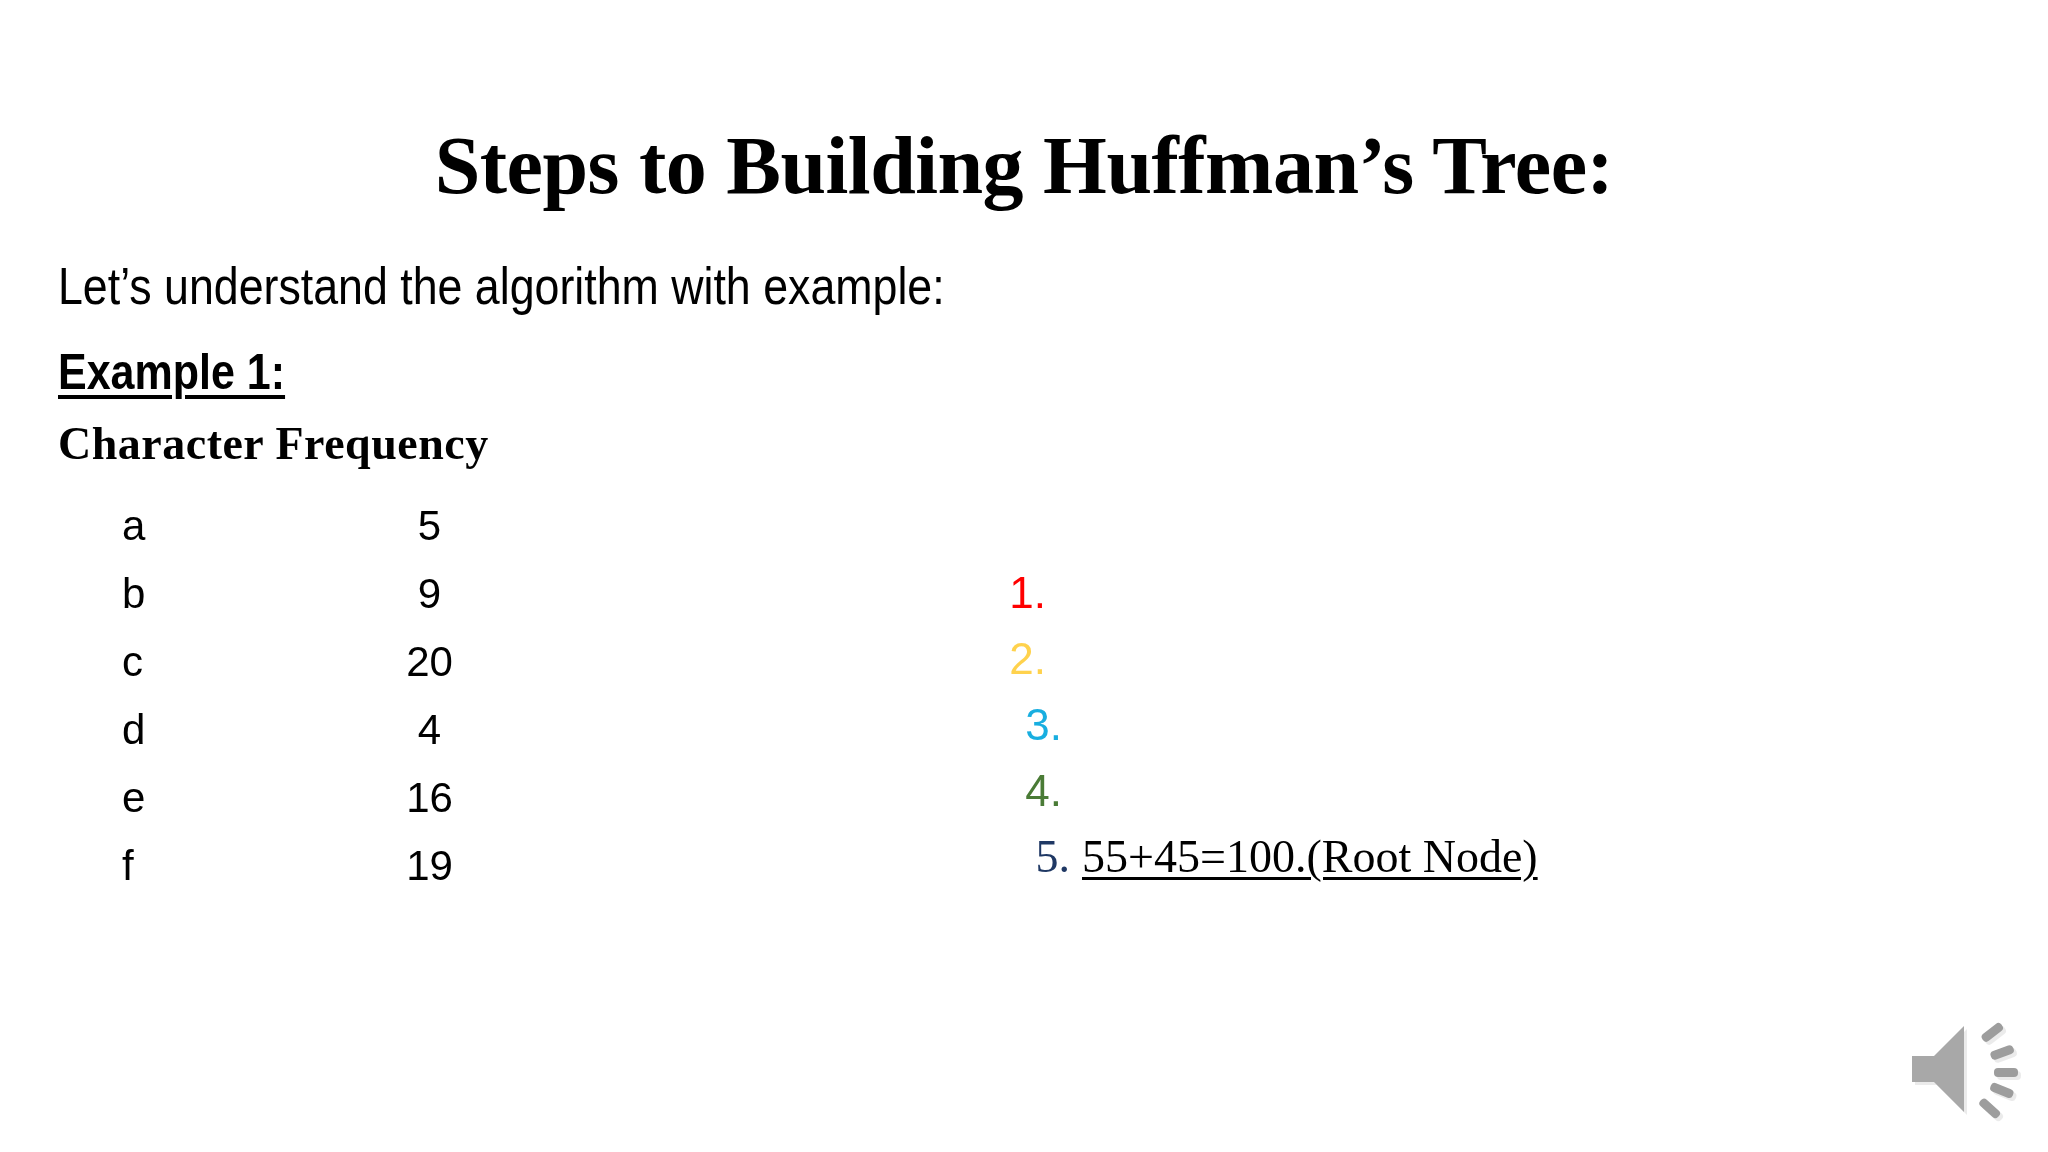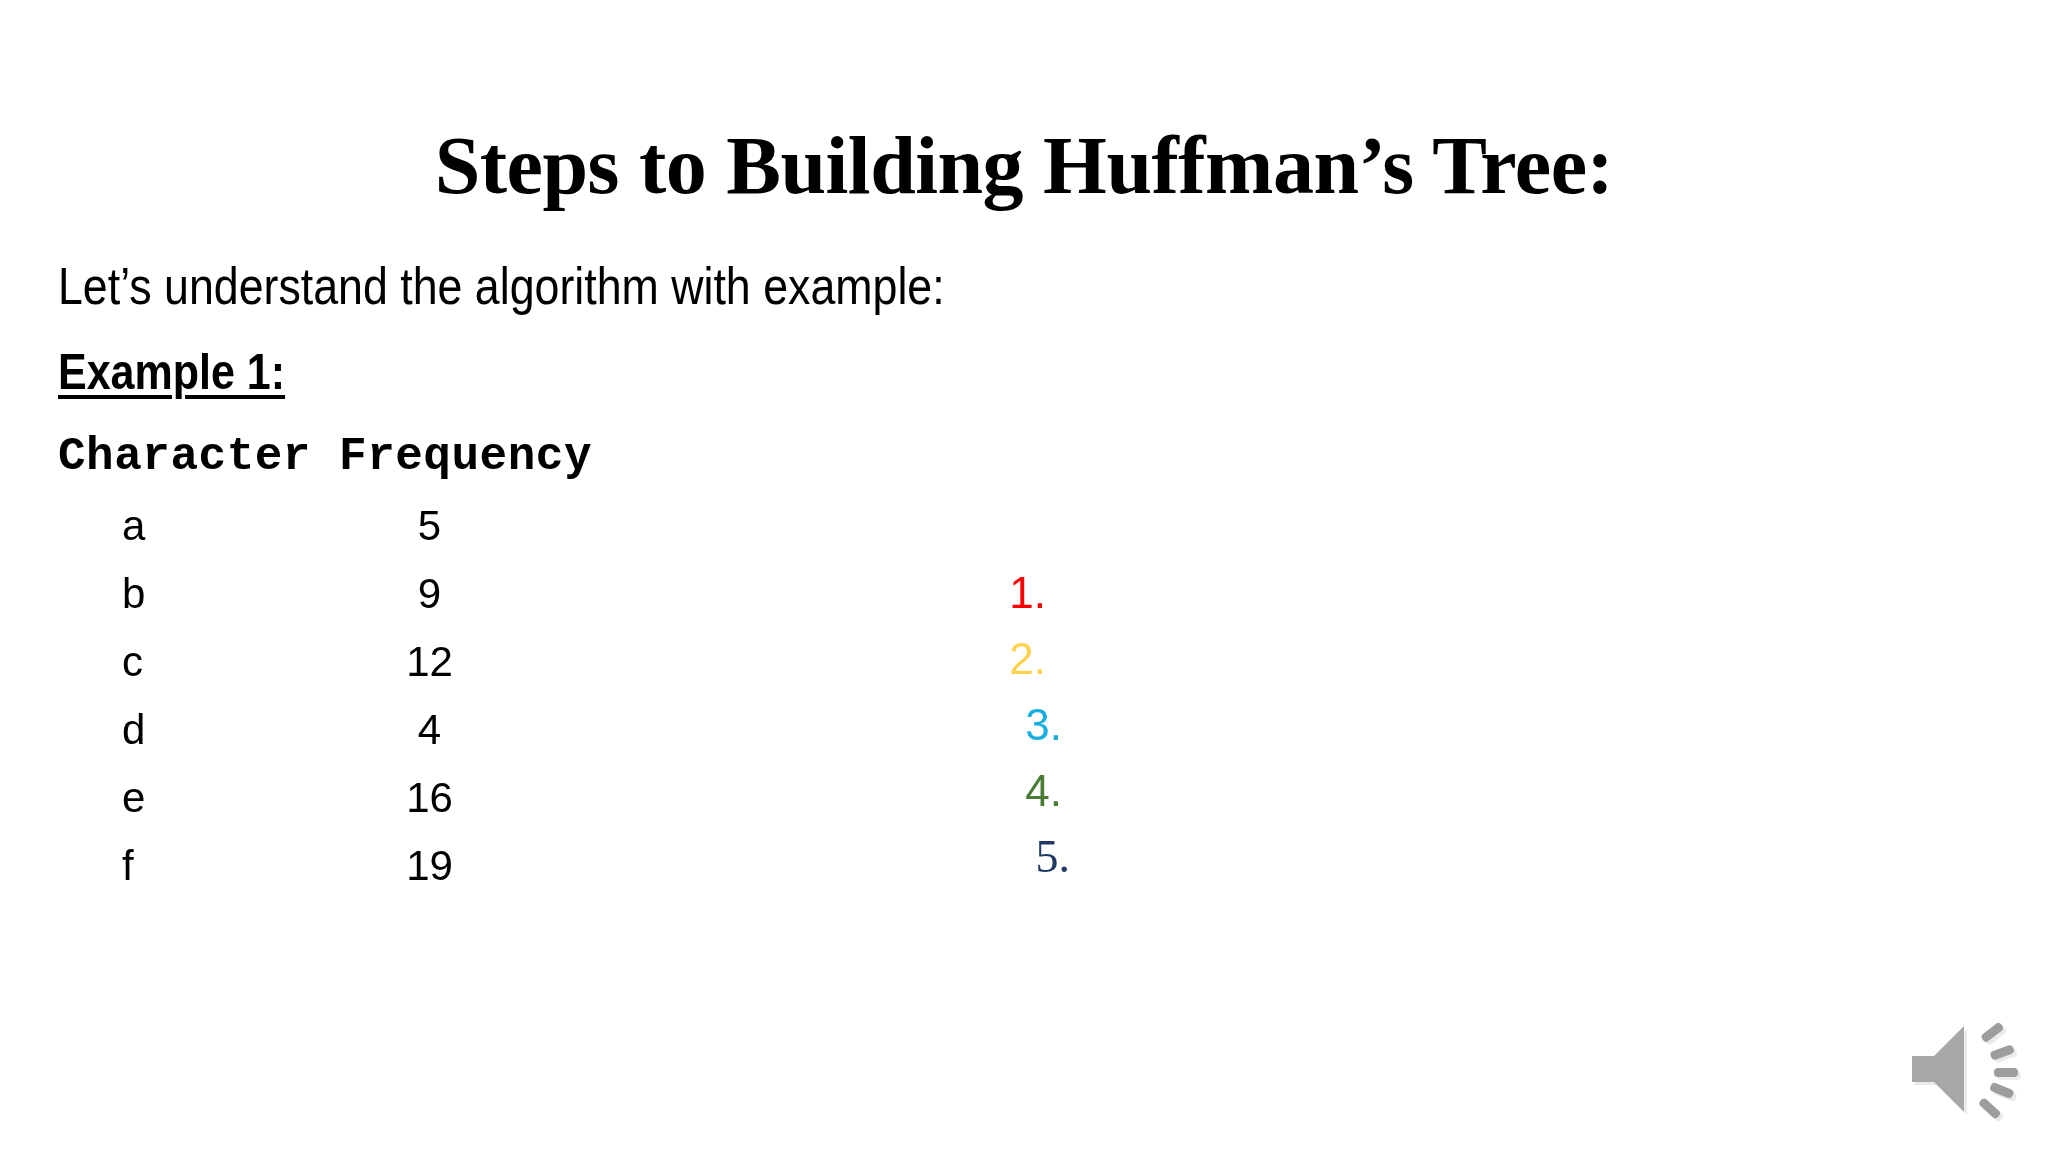--- a/index.html
+++ b/index.html
@@ -66,22 +66,22 @@
     text-underline-offset: 6px;
     text-decoration-thickness: 4px;
     white-space: nowrap;
     color: #000000;
   }
 
   
   .table-heading {
     position: absolute;
     left: 58px;
-    top: 429px;
-    font-family: Liberation Mono, monospace;
+    top: 416px;
+    font-family: Liberation Serif, serif;
     font-weight: bold;
     font-size: 46px;
     line-height: 56px;
     letter-spacing: 0.5px;
     white-space: nowrap;
     color: #000000;
   }
 
   
   .freq-table {
@@ -183,21 +183,21 @@
       <tr class="freq-row">
         <td class="char-cell">a</td>
         <td class="freq-cell">5</td>
       </tr>
       <tr class="freq-row">
         <td class="char-cell">b</td>
         <td class="freq-cell">9</td>
       </tr>
       <tr class="freq-row">
         <td class="char-cell">c</td>
-        <td class="freq-cell">12</td>
+        <td class="freq-cell">20</td>
       </tr>
       <tr class="freq-row">
         <td class="char-cell">d</td>
         <td class="freq-cell">4</td>
       </tr>
       <tr class="freq-row">
         <td class="char-cell">e</td>
         <td class="freq-cell">16</td>
       </tr>
       <tr class="freq-row">
@@ -215,20 +215,21 @@
       <span class="step-marker" style="color: rgb(255, 210, 77);">2.</span>
     </li>
     <li class="step-item indent-1">
       <span class="step-marker" style="color: rgb(24, 174, 224);">3.</span>
     </li>
     <li class="step-item indent-1">
       <span class="step-marker" style="color: rgb(74, 123, 54);">4.</span>
     </li>
     <li class="step-item indent-2 serif-step">
       <span class="step-marker" style="color: rgb(31, 56, 100);">5.</span>
+      <span class="step-text">55+45=100.(Root Node)</span>
     </li>
   </ol>
 
   <div class="audio-icon">
     <svg viewBox="0 0 132 110" width="132" height="110" aria-hidden="true">
       <g>
 
         <g transform="translate(3,3)" opacity="0.28">
           <path d="M4 42 L26 42 L56 12 L56 98 L26 68 L4 68 Z" fill="#b9b9b9"></path>
           <rect x="72" y="14" width="24" height="9" rx="4" transform="rotate(-38 84 18)" fill="#b9b9b9"></rect>

